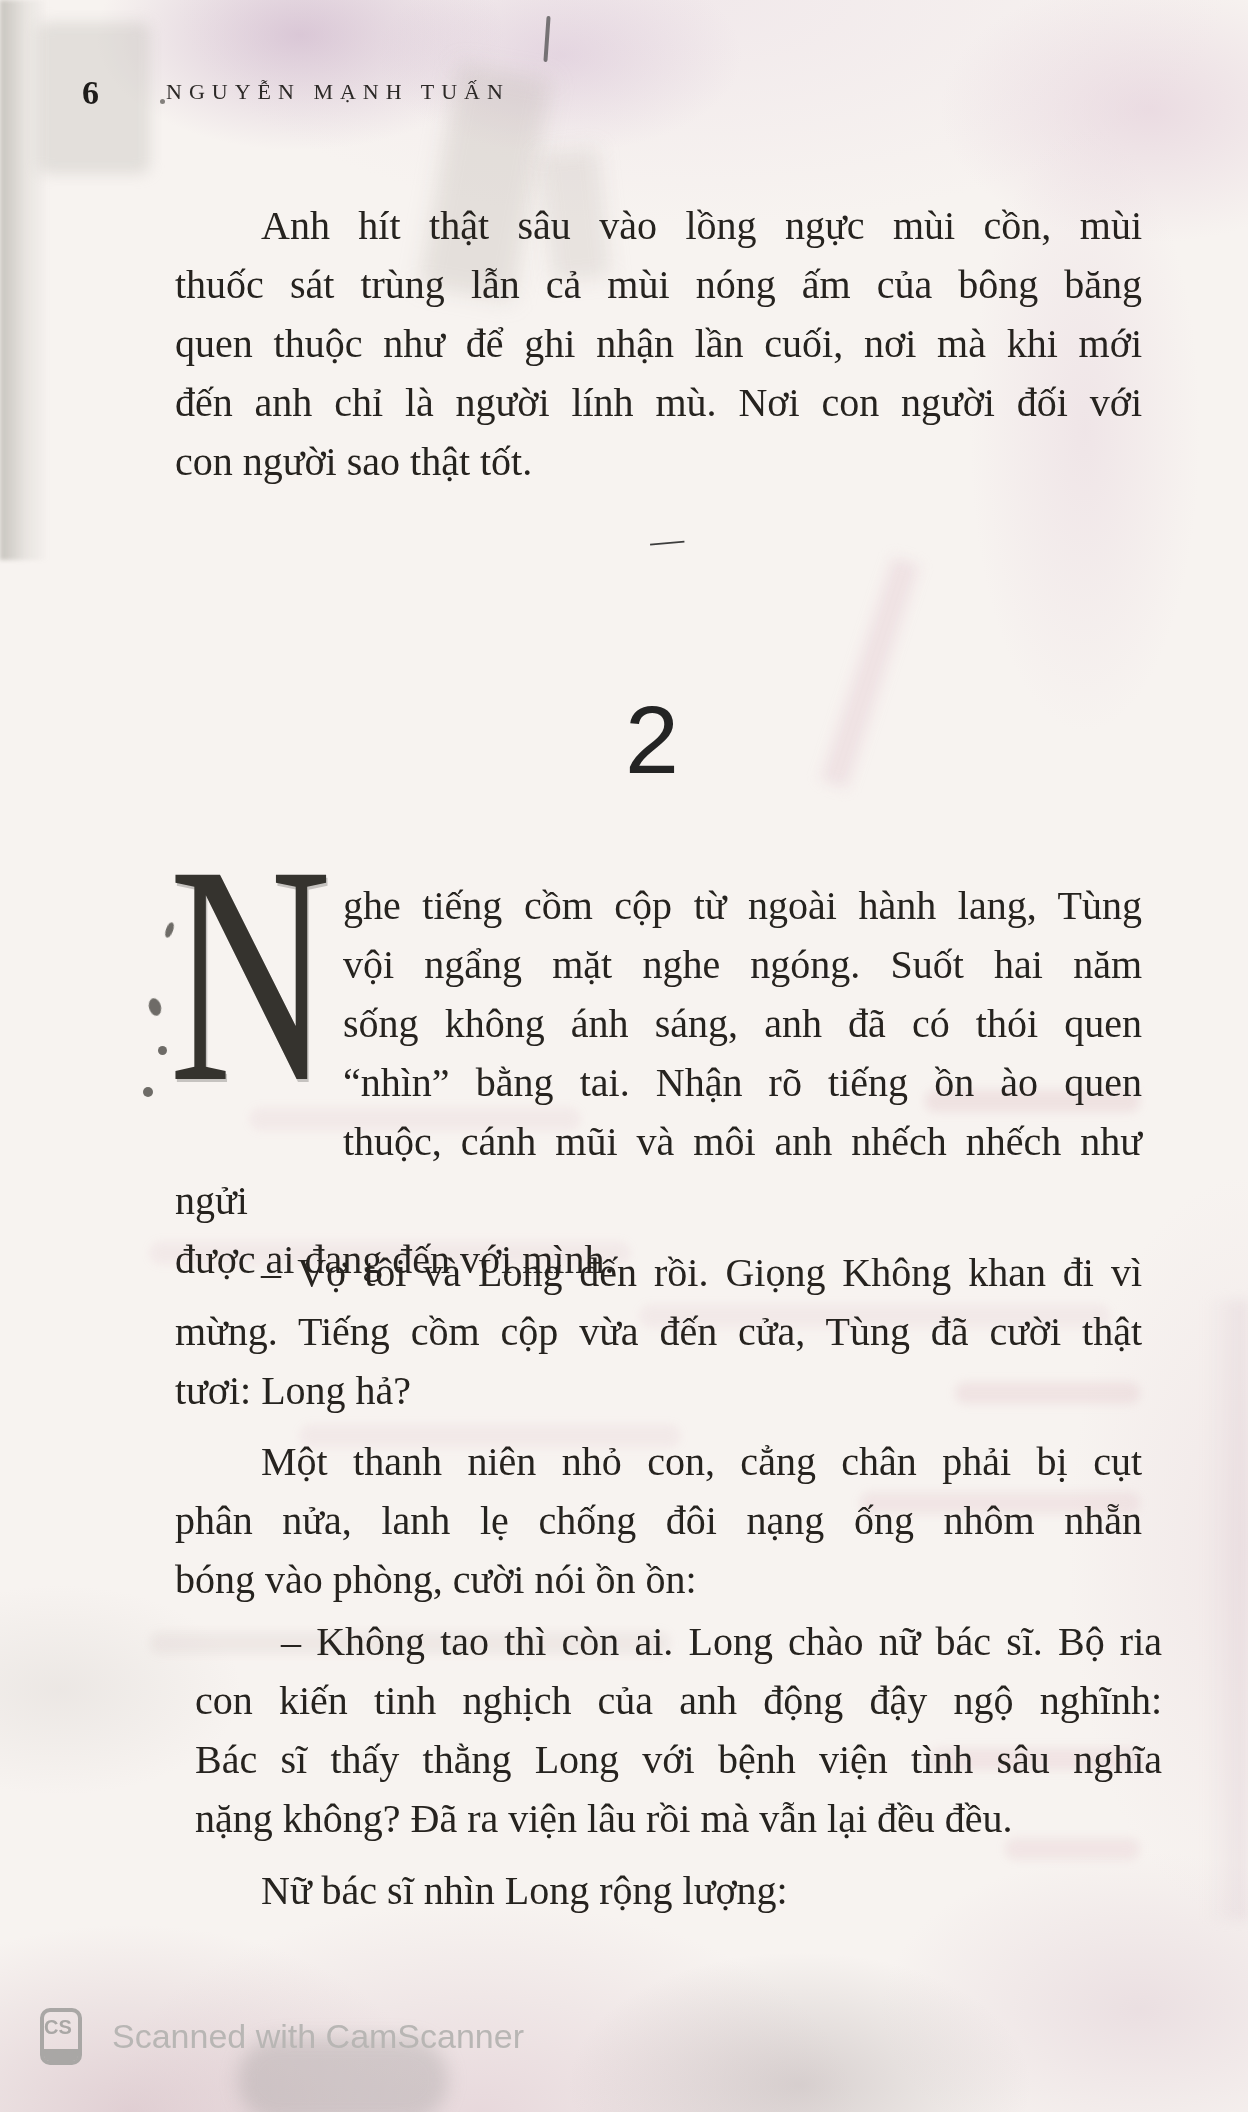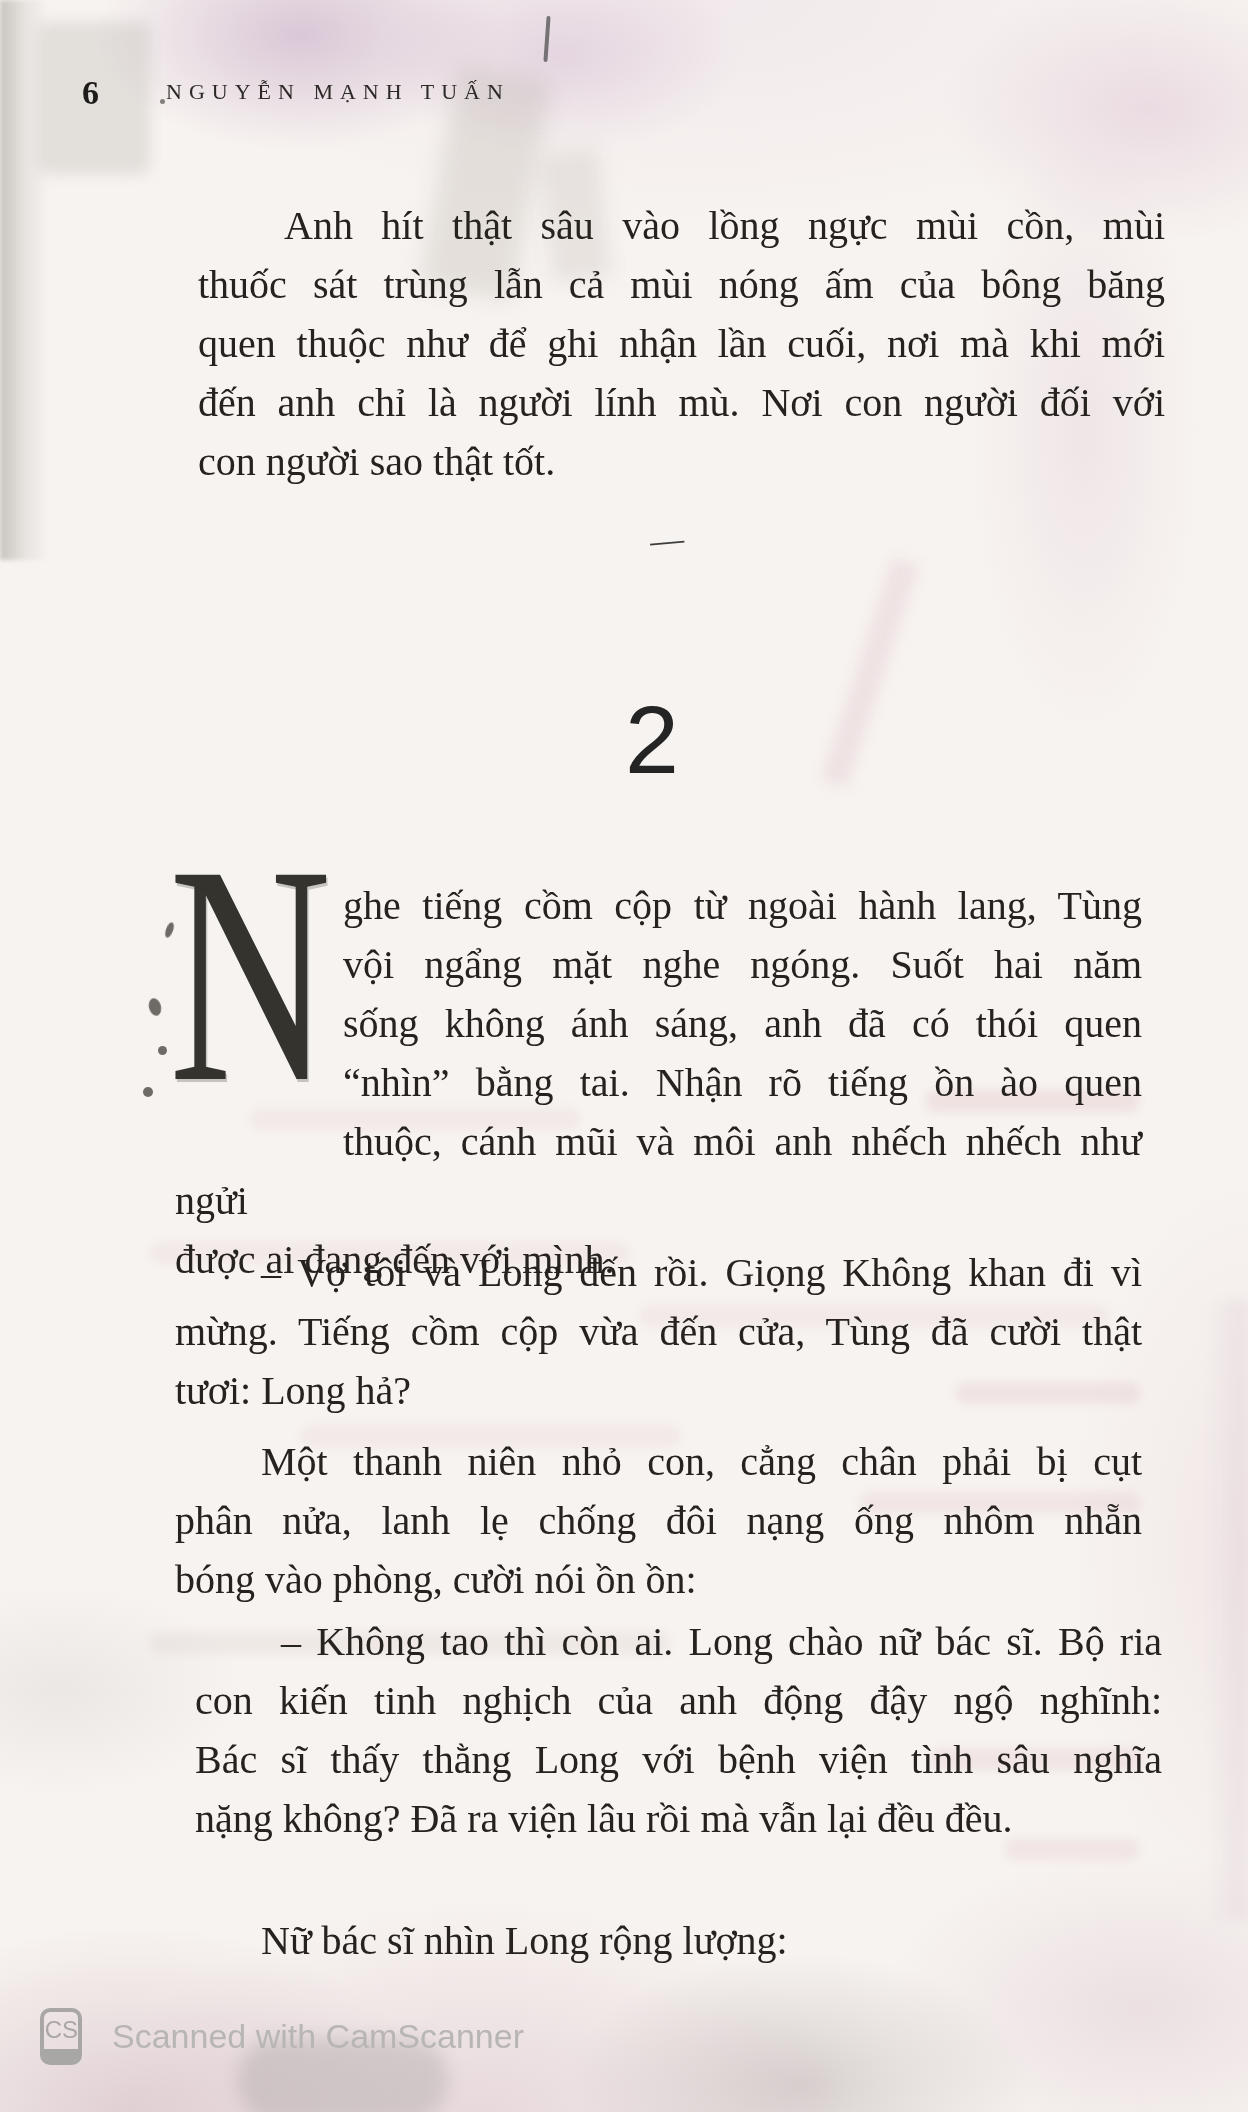--- a/index.html
+++ b/index.html
@@ -52,22 +52,22 @@
   .divider-mark{position:absolute;left:650px;top:521px;font-size:34px;color:#3d3d3d;transform:rotate(-5deg);}
   .chapter-number{position:absolute;left:590px;top:690px;width:124px;text-align:center;
     font-family:"Liberation Sans","DejaVu Sans",sans-serif;font-size:97px;line-height:100px;color:#242424;}
 
   .dropcap{float:left;width:168px;height:238px;position:relative;}
   .dropcap span{position:absolute;left:-6px;top:-58px;font-size:312px;line-height:312px;color:#35332e;
     transform:scaleX(.72);transform-origin:0 0;letter-spacing:0;text-shadow:2px 3px 0 rgba(53,51,46,.25);}
 
   .watermark{position:absolute;left:40px;top:2008px;display:flex;align-items:center;}
   .cs-logo{position:relative;width:42px;height:57px;border:4px solid #a9a7a5;border-radius:10px;box-sizing:border-box;flex:none;}
-  .cs-logo .cs-text{position:absolute;left:0;right:0;top:4px;text-align:right;
-    font-family:"Liberation Sans","DejaVu Sans",sans-serif;font-weight:normal;font-size:24px;color:#a9a7a5;}
+  .cs-logo .cs-text{position:absolute;left:0;right:0;top:4px;text-align:left;
+    font-family:"Liberation Sans","DejaVu Sans",sans-serif;font-weight:bold;font-size:20px;color:#a9a7a5;}
   .cs-logo .cs-bar{position:absolute;left:0;right:0;bottom:0;height:12px;background:#a9a7a5;border-radius:0 0 5px 5px;}
   .wm-label{margin-left:30px;font-family:"Liberation Sans","DejaVu Sans",sans-serif;font-size:34px;color:#b8b6b4;white-space:nowrap;}
 </style>
 </head>
 <body>
 
 <div class="page">
 
   <div class="decor left-band"></div>
   <div class="decor gray-patch-corner"></div>
@@ -90,21 +90,21 @@
   <div class="ghost" style="left:955px;top:1382px;width:185px;background:rgba(205,150,162,.16);"></div>
   <div class="ghost" style="left:300px;top:1425px;width:380px;background:rgba(205,150,162,.10);"></div>
   <div class="ghost" style="left:860px;top:1492px;width:280px;background:rgba(205,150,162,.14);"></div>
   <div class="ghost" style="left:150px;top:1632px;width:520px;background:rgba(180,158,160,.12);"></div>
   <div class="ghost" style="left:930px;top:1748px;width:215px;background:rgba(205,150,162,.15);"></div>
   <div class="ghost" style="left:1005px;top:1838px;width:135px;background:rgba(205,150,162,.14);"></div>
 
   <div class="page-number">6</div>
   <div class="header-title">NGUYỄN MẠNH TUẤN</div>
 
-  <div class="para" style="top:196px;margin-left:23px;">
+  <div class="para" style="top:196px;">
     <div class="bl ind">Anh hít thật sâu vào lồng ngực mùi cồn, mùi</div>
     <div class="bl">thuốc sát trùng lẫn cả mùi nóng ấm của bông băng</div>
     <div class="bl">quen thuộc như để ghi nhận lần cuối, nơi mà khi mới</div>
     <div class="bl">đến anh chỉ là người lính mù. Nơi con người đối với</div>
     <div class="bl last">con người sao thật tốt.</div>
   </div>
 
   <div class="divider-mark">—</div>
   <div class="chapter-number">2</div>
 
@@ -132,21 +132,21 @@
     <div class="bl last">bóng vào phòng, cười nói ồn ồn:</div>
   </div>
 
   <div class="para" style="top:1612px;margin-left:20px;">
     <div class="bl ind">– Không tao thì còn ai. Long chào nữ bác sĩ. Bộ ria</div>
     <div class="bl">con kiến tinh nghịch của anh động đậy ngộ nghĩnh:</div>
     <div class="bl">Bác sĩ thấy thằng Long với bệnh viện tình sâu nghĩa</div>
     <div class="bl last">nặng không? Đã ra viện lâu rồi mà vẫn lại đều đều.</div>
   </div>
 
-  <div class="para" style="top:1911px;">
+  <div class="para" style="top:1861px;">
     <div class="bl ind last">Nữ bác sĩ nhìn Long rộng lượng:</div>
   </div>
 
   <div class="watermark">
     <div class="cs-logo">
       <div class="cs-text">CS</div>
       <div class="cs-bar"></div>
     </div>
     <div class="wm-label">Scanned with CamScanner</div>
   </div>

